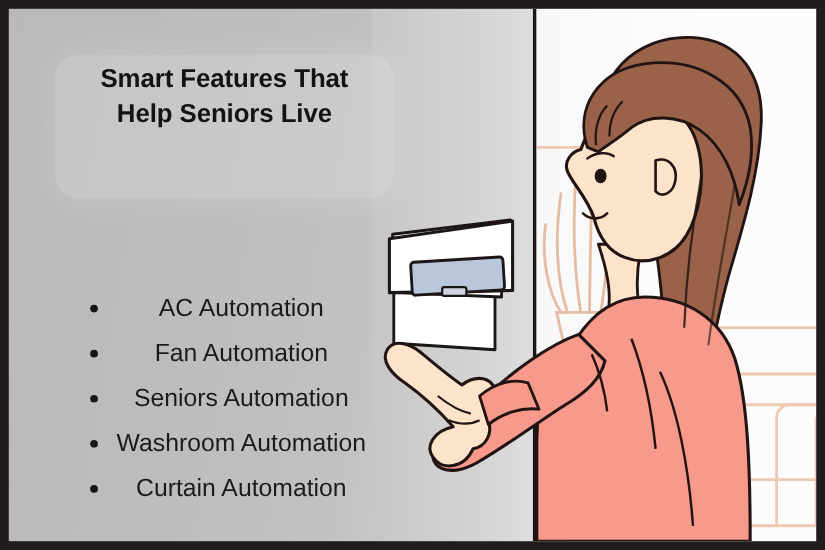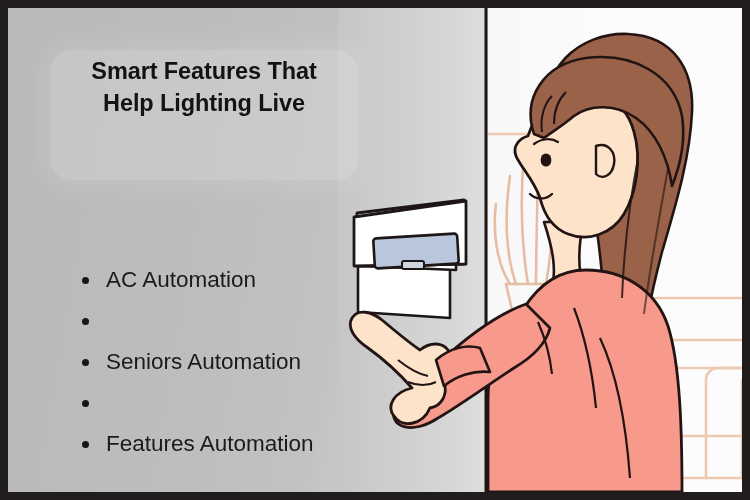--- a/index.html
+++ b/index.html
@@ -87,20 +87,21 @@
     list-style: none;
   }
   #feature-list li {
     position: relative;
     height: 41px;
     line-height: 41px;
     padding-left: 34px;
     font-size: 22.5px;
     color: #1b1b1b;
     white-space: nowrap;
+    text-align: center;
   }
   #feature-list li .dot {
     position: absolute;
     left: 10px;
     top: 18px;
     width: 7px;
     height: 7px;
     border-radius: 50%;
     background: #161616;
   }
@@ -249,38 +250,40 @@
             <path d="M200 314 C 208 332 212 348 214 366" fill="none" stroke="#231414" stroke-width="2.2"></path>
             <path d="M262 330 C 278 364 288 416 292 470" fill="none" stroke="#231414" stroke-width="2.2"></path>
           </g>
         </g>
       </svg>
     </div>
 
     <div id="title-card"></div>
     <div id="title-text">
       <div>Smart Features That</div>
-      <div>Help Lighting Live</div>
+      <div>Help Seniors Live</div>
     </div>
 
     <ul id="feature-list">
       <li>
         <span class="dot"></span>
         <span>AC Automation</span>
       </li>
       <li>
         <span class="dot"></span>
+        <span>Fan Automation</span>
       </li>
       <li>
         <span class="dot"></span>
         <span>Seniors Automation</span>
       </li>
       <li>
         <span class="dot"></span>
-      </li>
-      <li>
-        <span class="dot"></span>
-        <span>Features Automation</span>
+        <span>Washroom Automation</span>
+      </li>
+      <li>
+        <span class="dot"></span>
+        <span>Curtain Automation</span>
       </li>
     </ul>
 
   </div>
 </div>
 
 </body></html>

